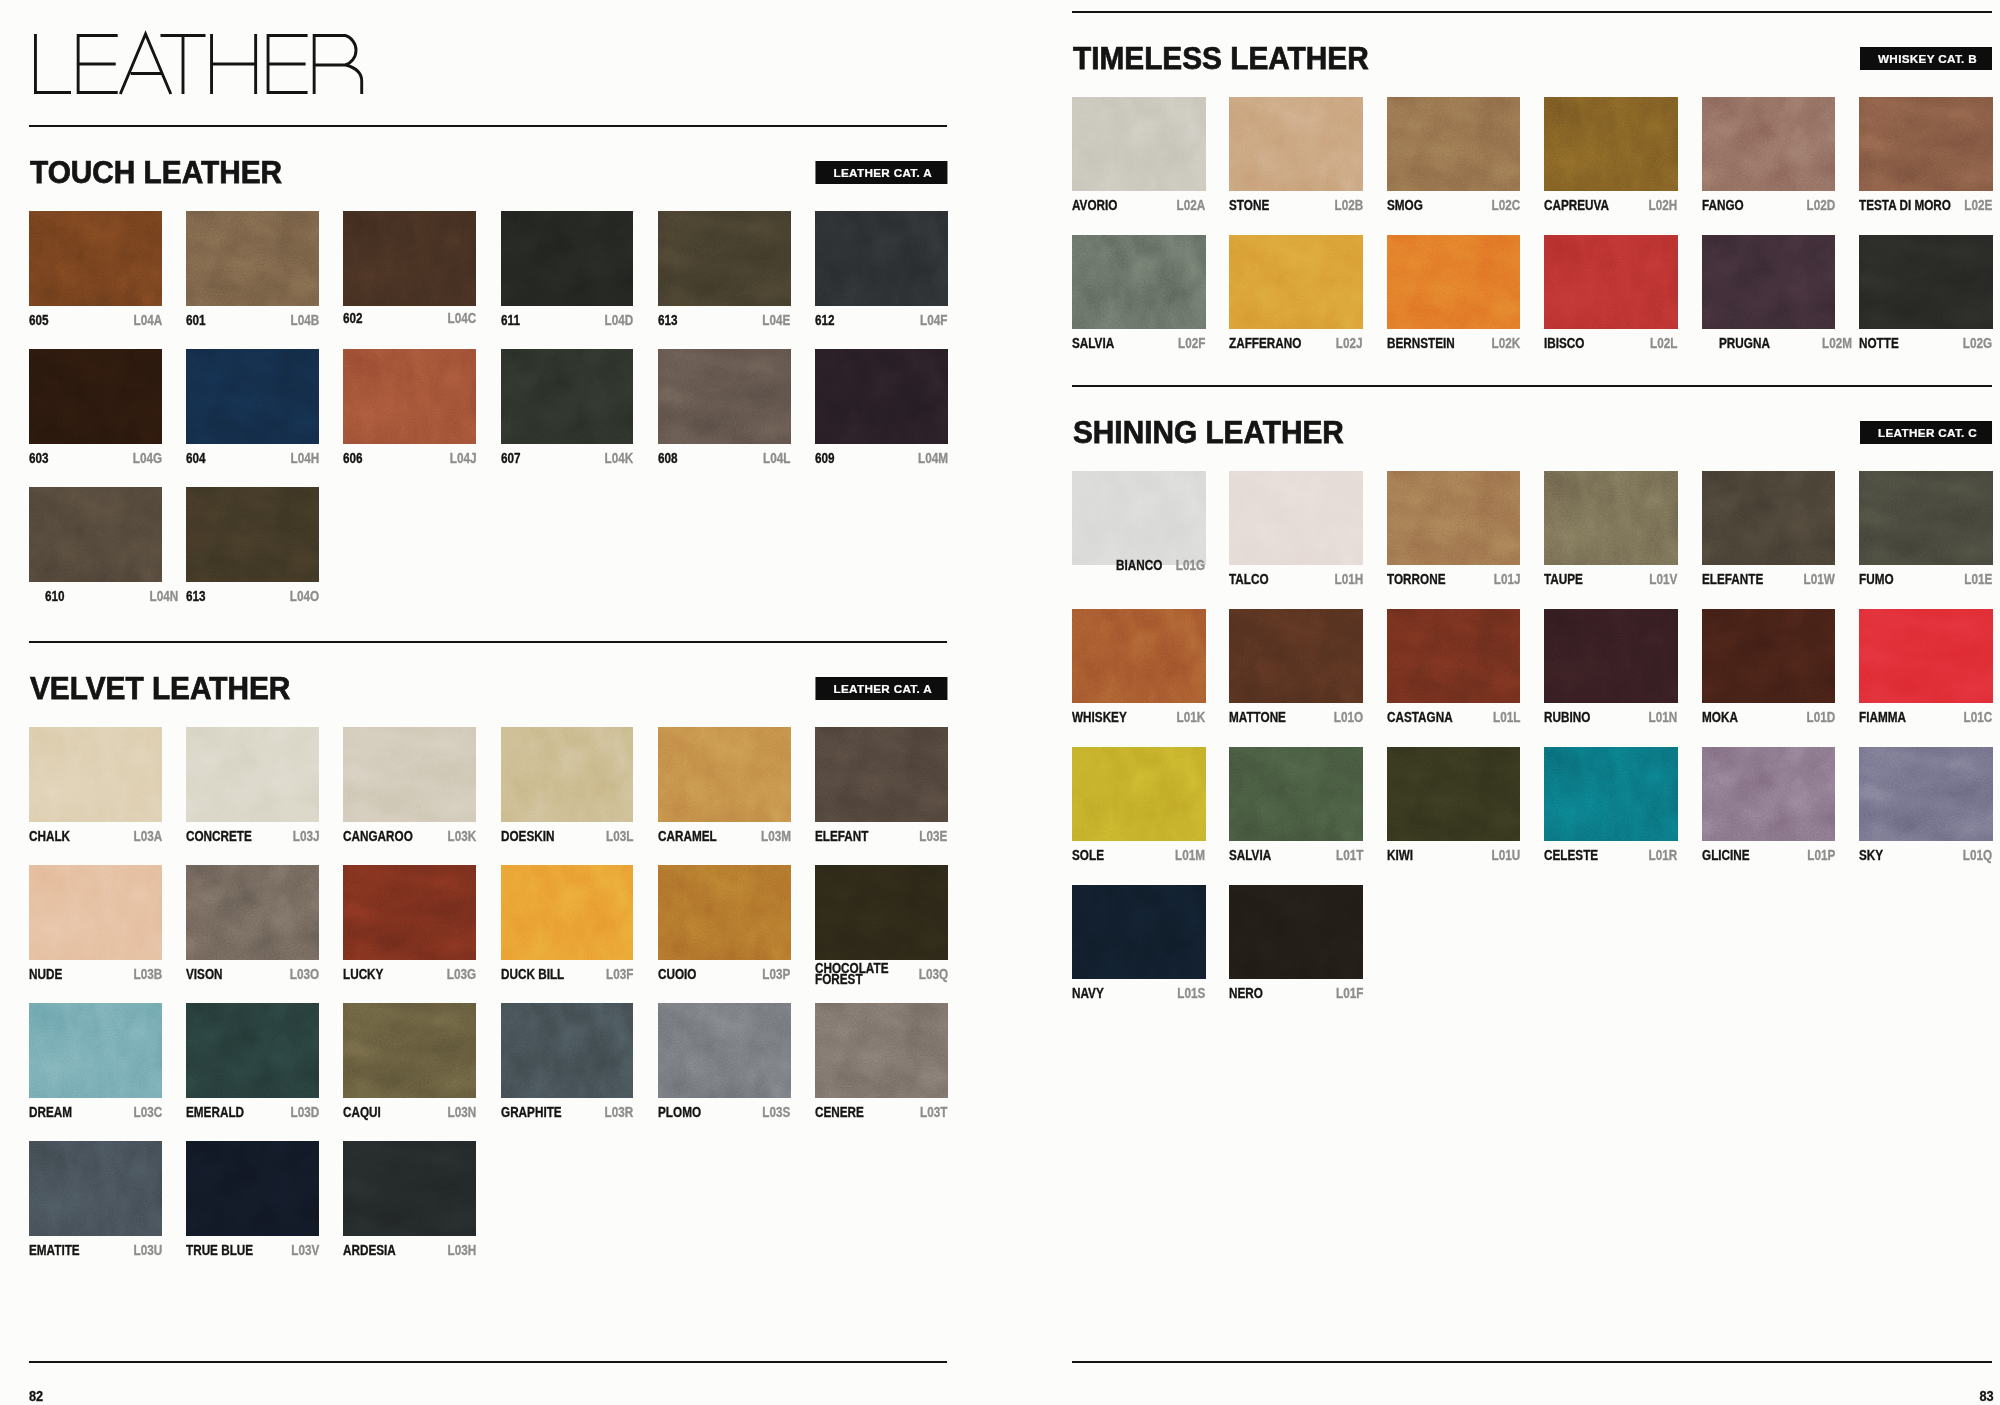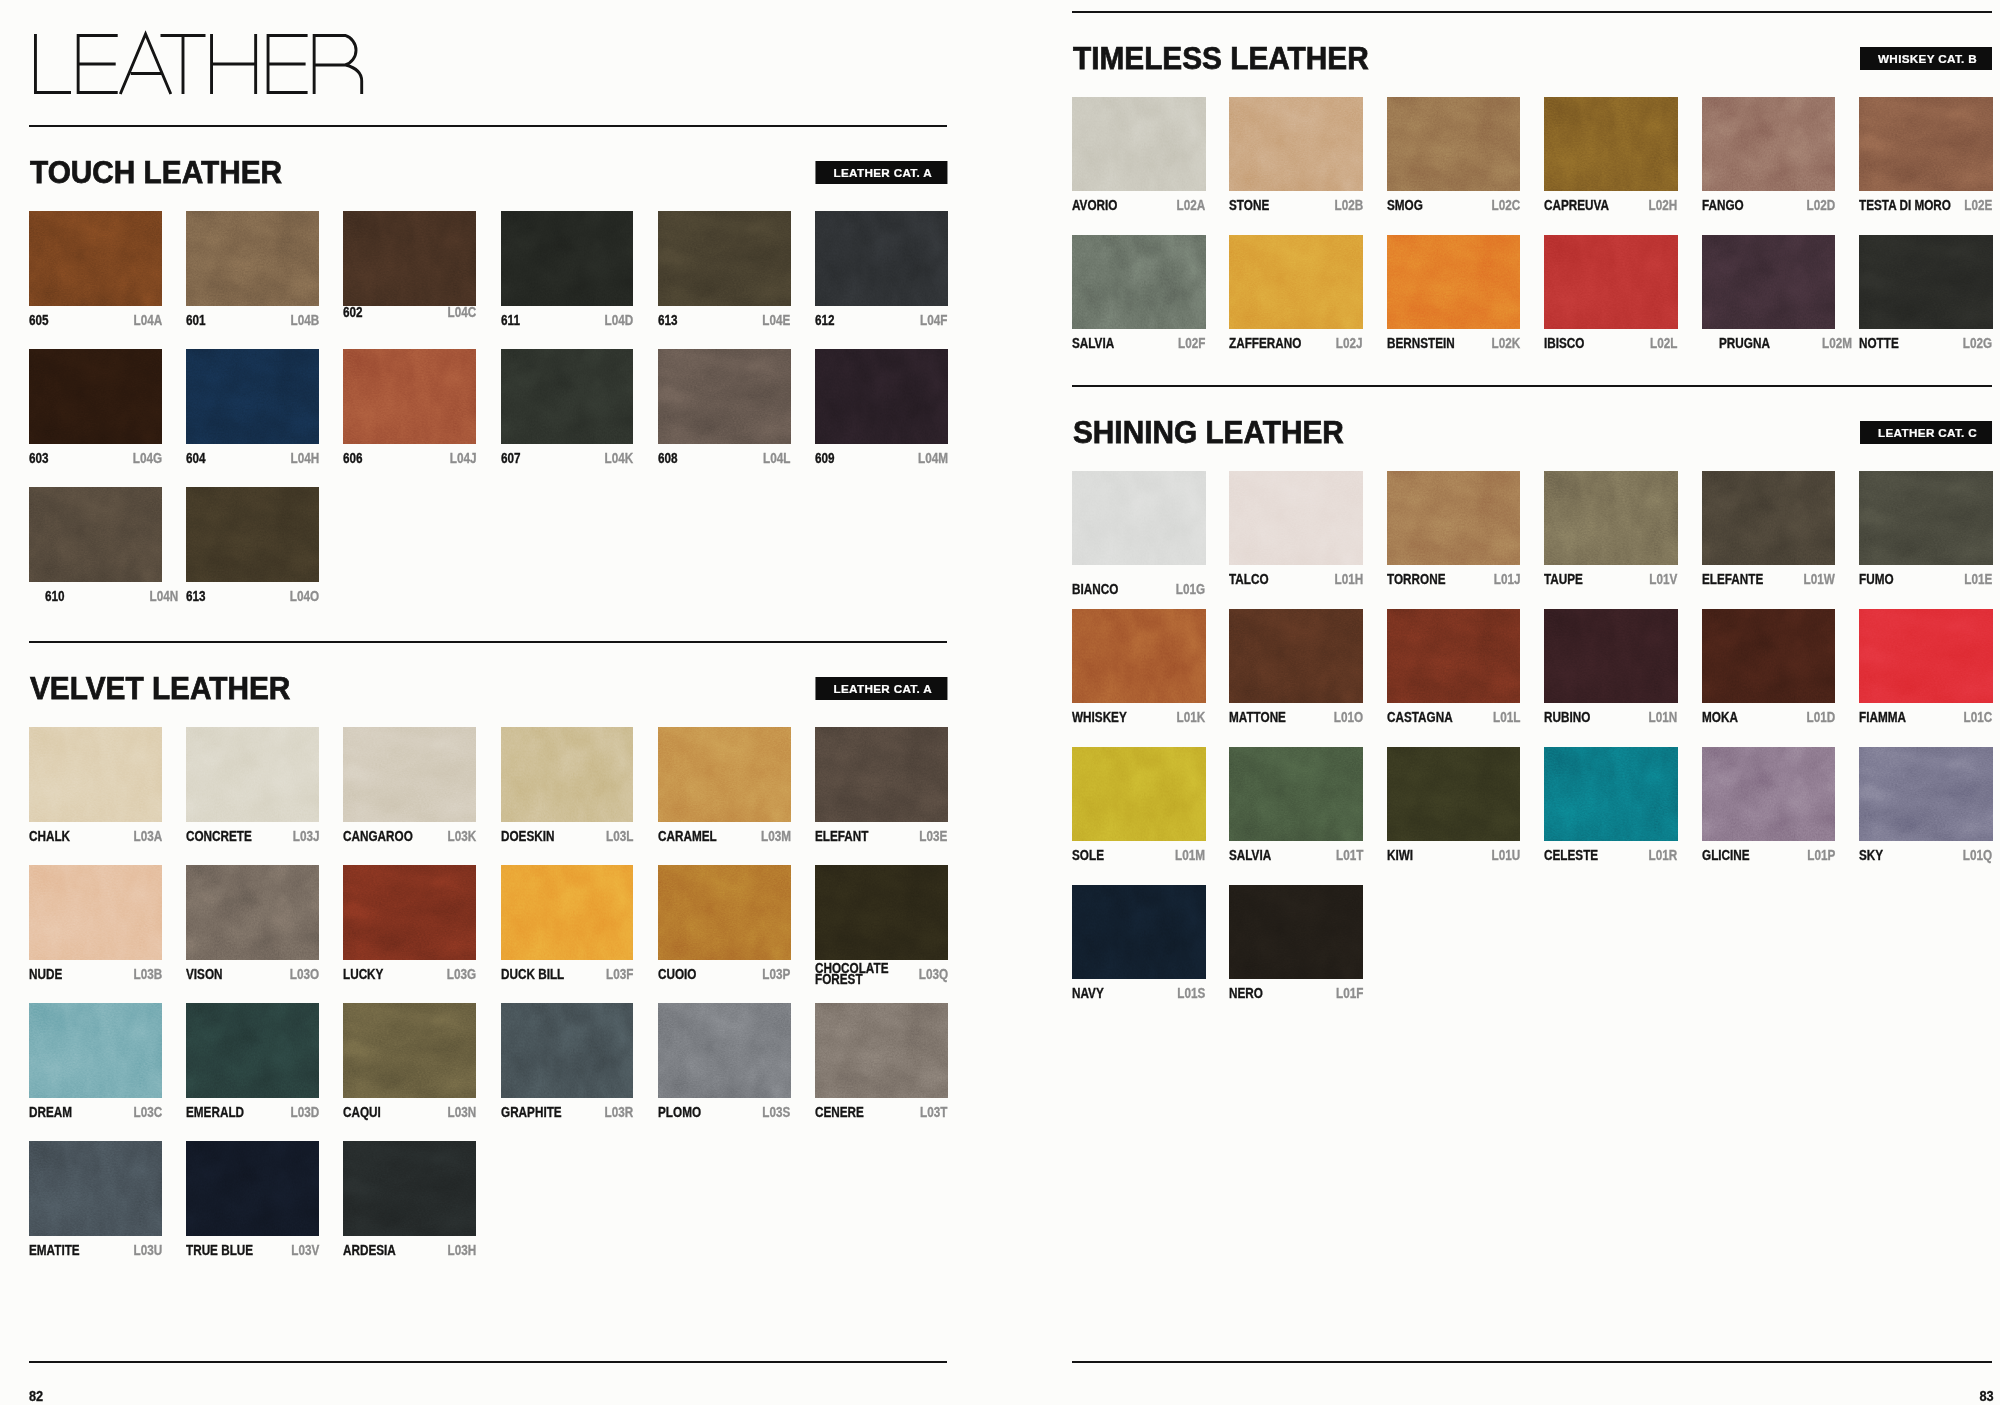--- a/index.html
+++ b/index.html
@@ -213,21 +213,21 @@
           <span class="cd">L04B</span>
         </span>
       </div>
     </div>
 <div class="sw" style="left:343.4px;top:211.0px;width:132.8px;">
       <div class="chip" style="height:94.5px;background:#4a3324;">
         <svg class="tex" width="132.8" height="94.5" aria-hidden="true">
           <rect width="132.8" height="94.5" filter="url(#gf2)"></rect>
         </svg>
       </div>
-      <div class="lblrow" style="top:102px;">
+      <div class="lblrow" style="top:108px;">
         <span class="nmw">
           <span class="nm">602</span>
         </span>
         <span class="cdw">
           <span class="cd">L04C</span>
         </span>
       </div>
     </div>
 <div class="sw" style="left:500.6px;top:211.0px;width:132.8px;">
       <div class="chip" style="height:94.5px;background:#252823;">
@@ -903,21 +903,21 @@
 <div class="sec-title" style="left:1073px;top:417px;">SHINING LEATHER</div>
 <div class="badge" style="left:1992px;top:421px;">
       <span class="badge-t">LEATHER CAT. C</span>
     </div>
 <div class="sw" style="left:1072.0px;top:471.0px;width:133.5px;">
       <div class="chip" style="height:93.5px;background:#dcdddb;">
         <svg class="tex" width="133.5" height="93.5" aria-hidden="true">
           <rect width="133.5" height="93.5" filter="url(#gf5)"></rect>
         </svg>
       </div>
-      <div class="lblrow" style="top:119px;">
+      <div class="lblrow" style="top:95px;justify-content:flex-end;">
         <span class="nmw">
           <span class="nm">BIANCO</span>
         </span>
         <span class="cdw">
           <span class="cd">L01G</span>
         </span>
       </div>
     </div>
 <div class="sw" style="left:1229.4px;top:471.0px;width:133.5px;">
       <div class="chip" style="height:93.5px;background:#e7ddd8;">

